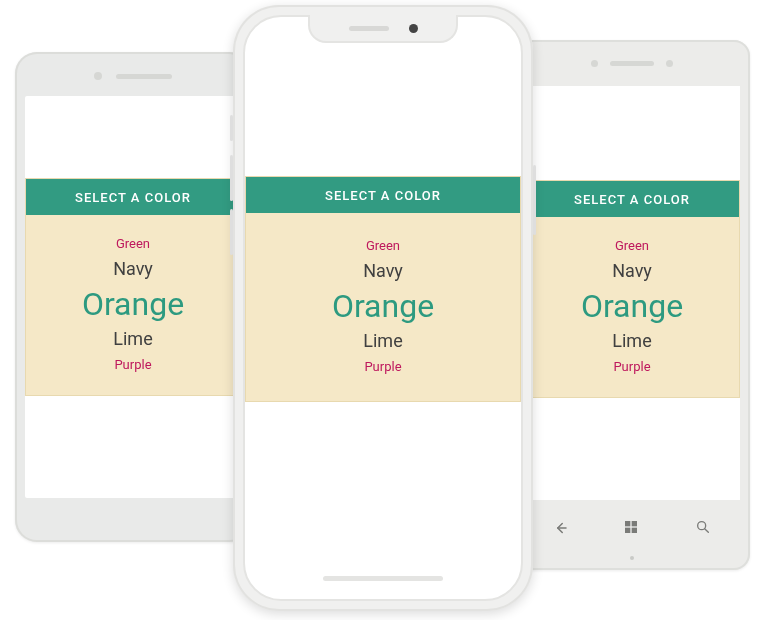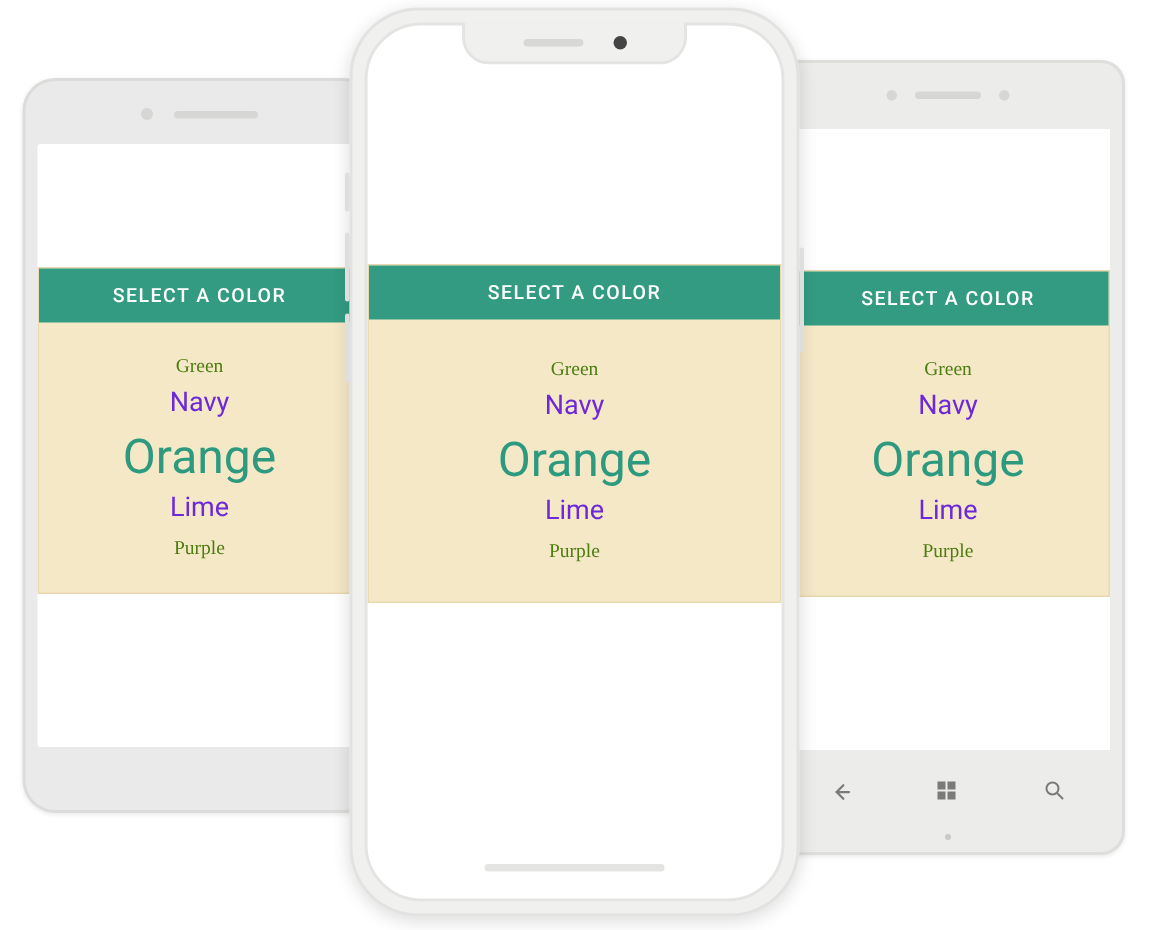--- a/index.html
+++ b/index.html
@@ -157,22 +157,22 @@
       letter-spacing: 1px;
       font-weight: 500;
     }
     .picker-items {
       position: absolute; left: 0; right: 0; top: 36px; bottom: 0;
       display: flex; flex-direction: column; align-items: center; justify-content: center;
       gap: 10px;
       padding: 8px 0 10px;
     }
     .pi { line-height: 1; }
-    .pi-fade   { color: #4d7c0f; font-size: 13px; font-family: Liberation Serif, serif; }
-    .pi-near   { color: #6d28d9; font-size: 18px; }
+    .pi-fade   { color: #be185d; font-size: 13px; }
+    .pi-near   { color: #404040; font-size: 18px; }
     .pi-select { color: #2d9a80; font-size: 32px; font-weight: 400; }
 
     
     .win-ico { width: 18px; height: 18px; display:inline-block; }
   </style>
 </head>
 <body>
 <div class="stage">
 
 <div class="device-left">

